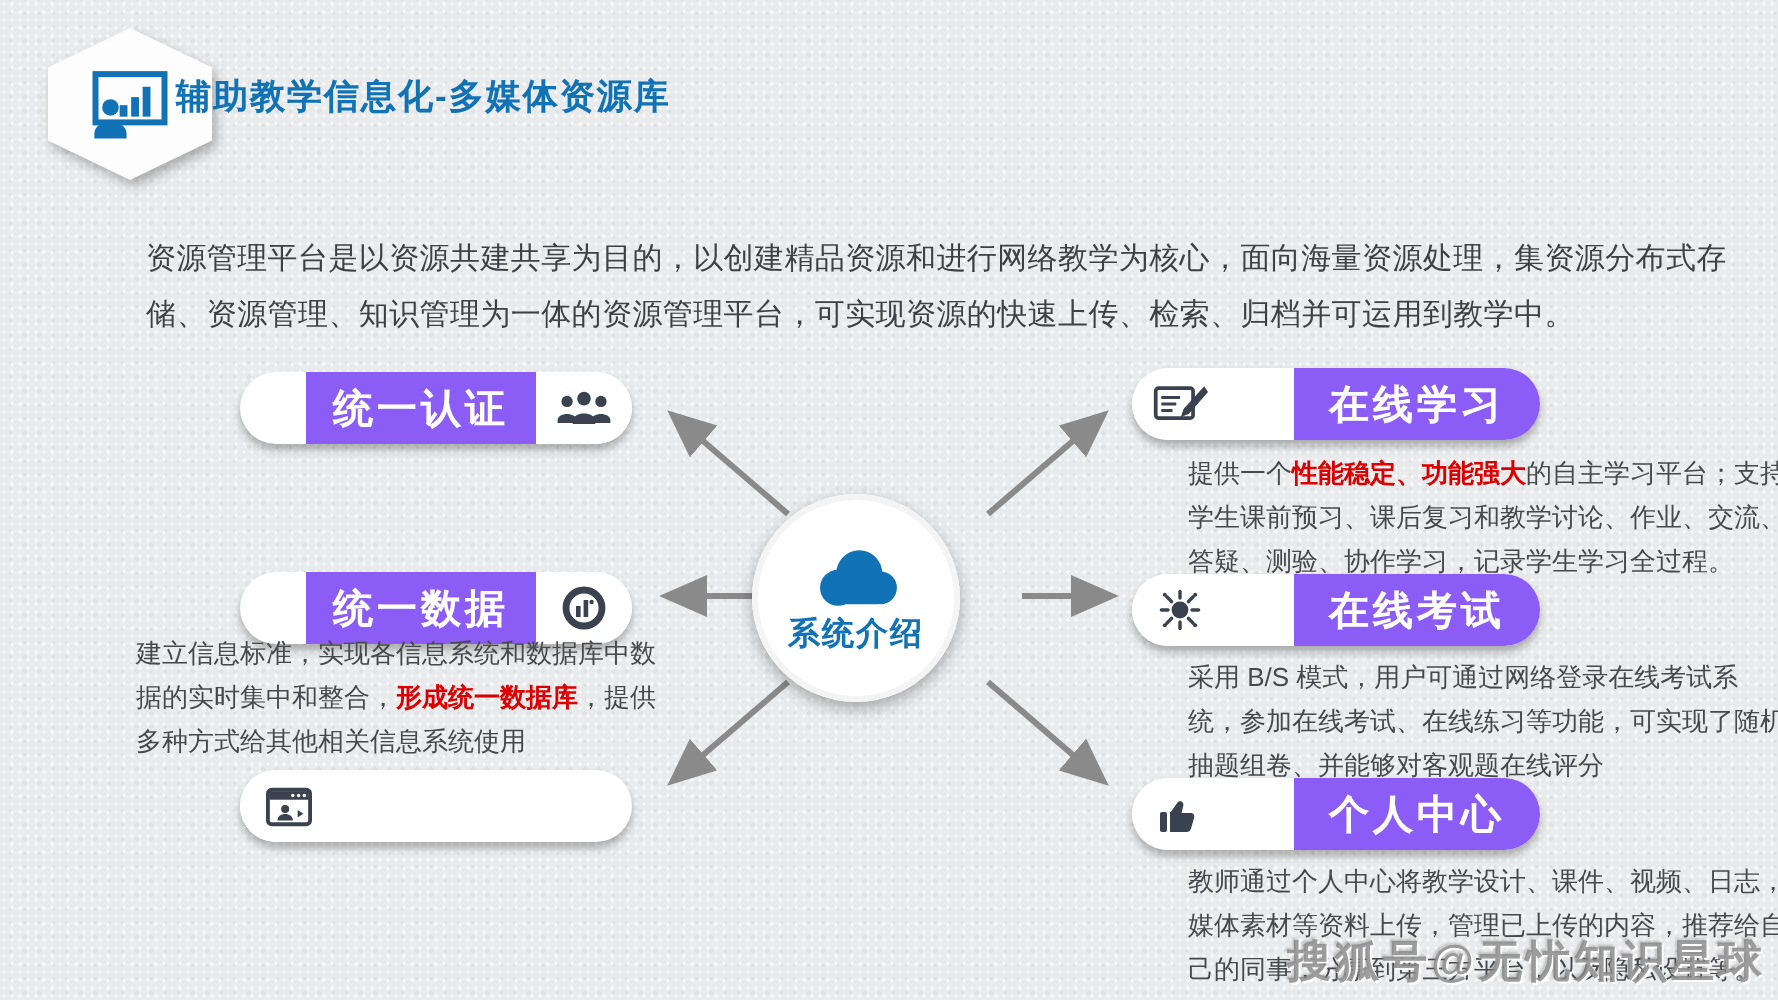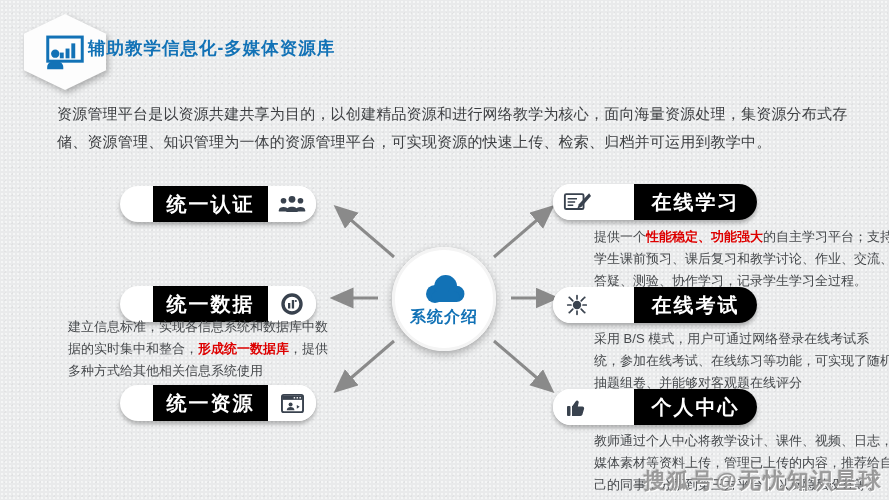--- a/index.html
+++ b/index.html
@@ -21,44 +21,44 @@
   .badge-shape{
     width:100%;height:100%;background:#fdfdfd;
     clip-path:polygon(50% 0%,100% 26%,100% 74%,50% 100%,0% 74%,0% 26%);
     display:flex;align-items:center;justify-content:center;
   }
   .page-title{
     position:absolute;left:88px;top:36px;margin:0;
     font-size:17.5px;font-weight:bold;color:#1272b6;letter-spacing:1px;
   }
   .intro{
-    position:absolute;left:57px;top:100px;width:806px;margin:0;
+    position:absolute;left:57px;top:100px;width:806px;margin:16px;
     font-size:15px;line-height:1.88;color:#3e4043;letter-spacing:.2px;
   }
   
   .pill{
     position:absolute;height:36px;border-radius:18px;background:#fff;
     display:flex;overflow:hidden;box-shadow:0 3px 4px rgba(0,0,0,.28);
   }
   .pill-left{left:120px;width:196px;}
-  .pill-right{left:553px;width:204px;}
+  .pill-right{left:566px;width:204px;}
   .pill-blue{
-    background:#000000;color:#fff;font-weight:bold;font-size:20px;
+    background:#8b5cf6;color:#fff;font-weight:bold;font-size:20px;
     letter-spacing:2px;flex:1;display:flex;align-items:center;justify-content:center;margin-left:33px;
   }
   .pill-icon-area{width:48px;display:flex;align-items:center;justify-content:center;background:#fff;}
   .desc{
     position:absolute;margin:0;font-size:13px;line-height:22px;color:#46494c;
   }
   .desc-left{left:68px;width:260px;}
   .desc-right{left:594px;width:300px;}
   .red{color:#dd0000;font-weight:bold;}
   
   .center-node{
-    position:absolute;left:392px;top:247px;width:104px;height:104px;border-radius:50%;
+    position:absolute;left:376px;top:247px;width:104px;height:104px;border-radius:50%;
     background:#fff;box-shadow:0 3px 8px rgba(0,0,0,.3),inset 0 0 0 3px #f4f4f4;
     display:flex;flex-direction:column;align-items:center;justify-content:center;gap:0;
   }
   .center-label{font-size:16px;font-weight:bold;color:#1272b6;letter-spacing:1px;}
   .arrows{position:absolute;left:0;top:0;}
   .watermark{
     position:absolute;right:6px;bottom:4px;
     font-size:22px;font-weight:bold;letter-spacing:2px;
     color:rgba(135,135,135,.82);
     text-shadow:1px 1px 0 rgba(255,255,255,.95),-1px -1px 1px rgba(90,90,90,.25);
@@ -134,21 +134,20 @@
         <circle cx="12" cy="12" r="9" fill="#fff" stroke="#39424e" stroke-width="3.4"></circle>
         <rect x="8" y="11" width="2.3" height="5.5" fill="#39424e"></rect>
         <rect x="11.8" y="8" width="2.3" height="8.5" fill="#39424e"></rect>
         <circle cx="15.8" cy="9" r="1.1" fill="#39424e"></circle>
       </svg>
     </div>
   </div>
   <p class="desc desc-left" style="top:316px"><span>建立信息标准，实现各信息系统和数据库中数据的实时集中和整合，</span><span class="red">形成统一数据库</span><span>，提供多种方式给其他相关信息系统使用</span></p>
 
   <div class="pill pill-left" style="top:385px">
-    <div class="pill-blue">统一资源</div>
     <div class="pill-icon-area">
       <svg width="25" height="23" viewBox="0 0 26 24">
         <rect x="2" y="3" width="22" height="18" rx="2" fill="none" stroke="#39424e" stroke-width="2"></rect>
         <rect x="2.8" y="3.8" width="20.4" height="4.4" fill="#39424e"></rect>
         <circle cx="15" cy="6" r="0.9" fill="#fff"></circle>
           <circle cx="18" cy="6" r="0.9" fill="#fff"></circle>
           <circle cx="21" cy="6" r="0.9" fill="#fff"></circle>
         <circle cx="11" cy="13" r="2.1" fill="#39424e"></circle>
         <path d="M7 19c0-4.4 8-4.4 8 0z" fill="#39424e"></path>
         <path d="M17.5 13.5l3 2-3 2z" fill="#39424e"></path>

